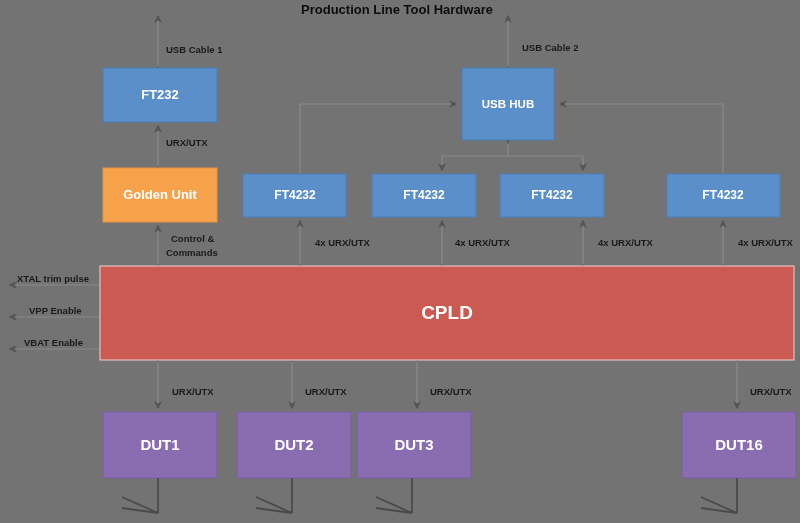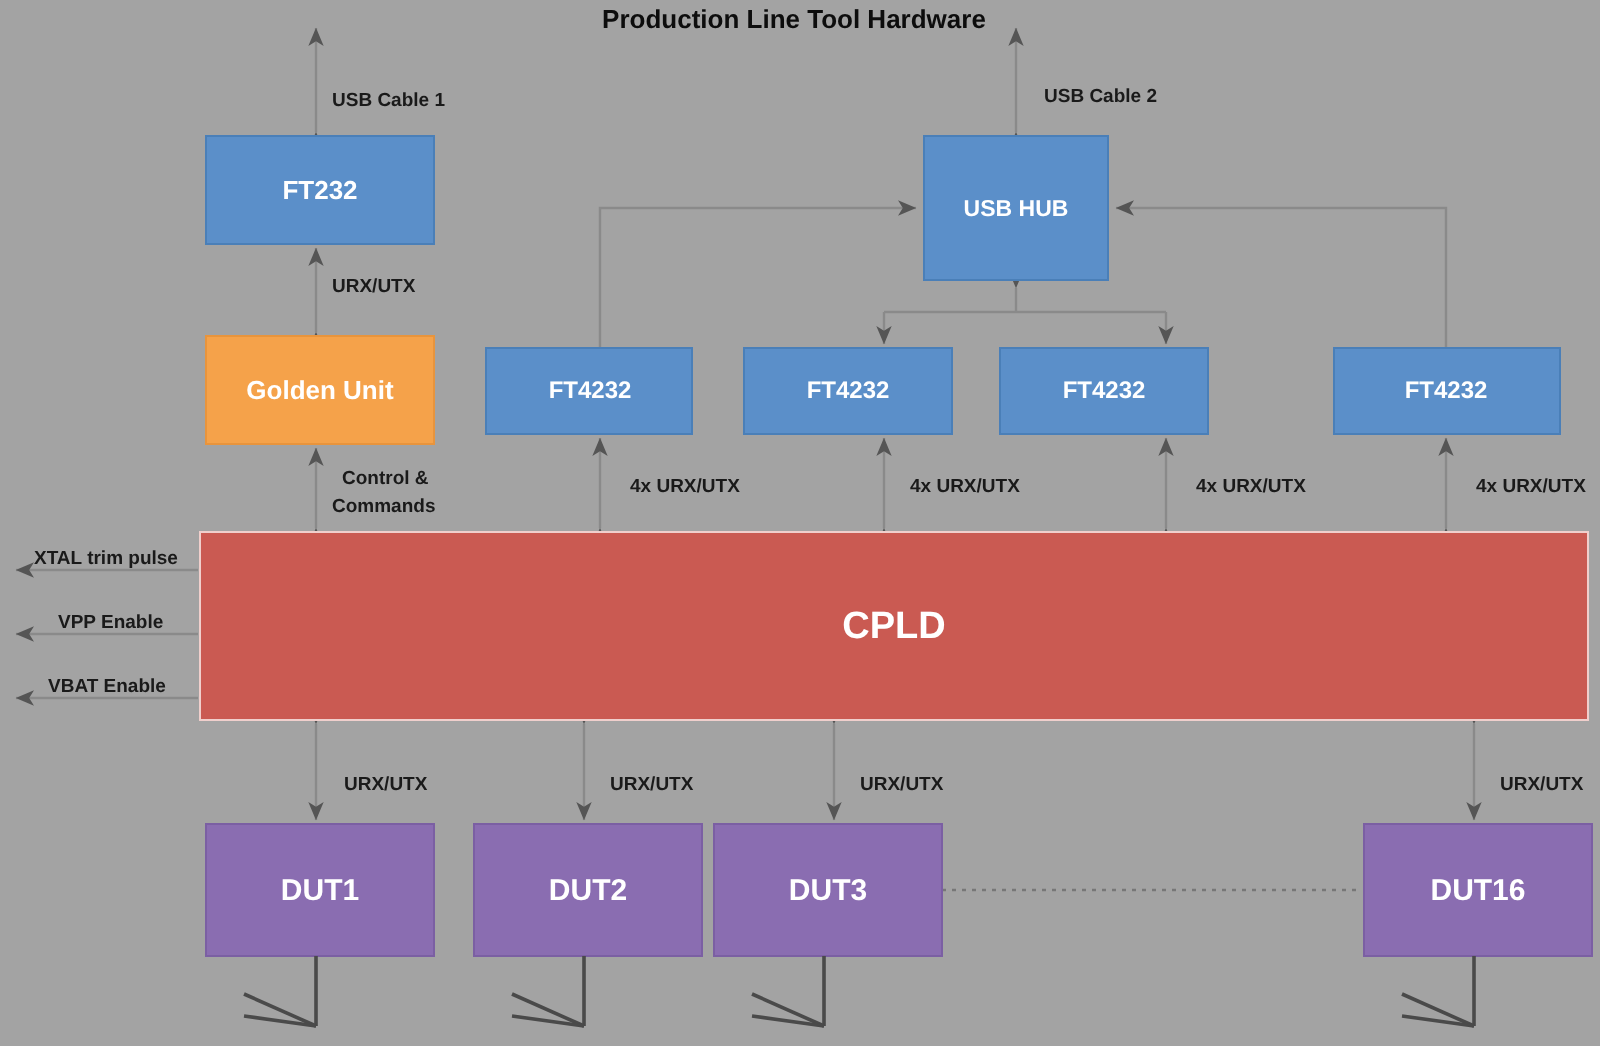--- a/index.html
+++ b/index.html
@@ -7,21 +7,21 @@
     padding: 0;
     background: #ffffff;
   }
   body {
     font-family: "Liberation Sans", sans-serif;
   }
   #canvas {
     position: relative;
     width: 800px;
     height: 523px;
-    background: #a3a3a3;
+    background: #737373;
     overflow: hidden;
   }
   #diagram-svg {
     position: absolute;
     left: 0;
     top: 0;
     width: 800px;
     height: 523px;
   }
   .node-label {

